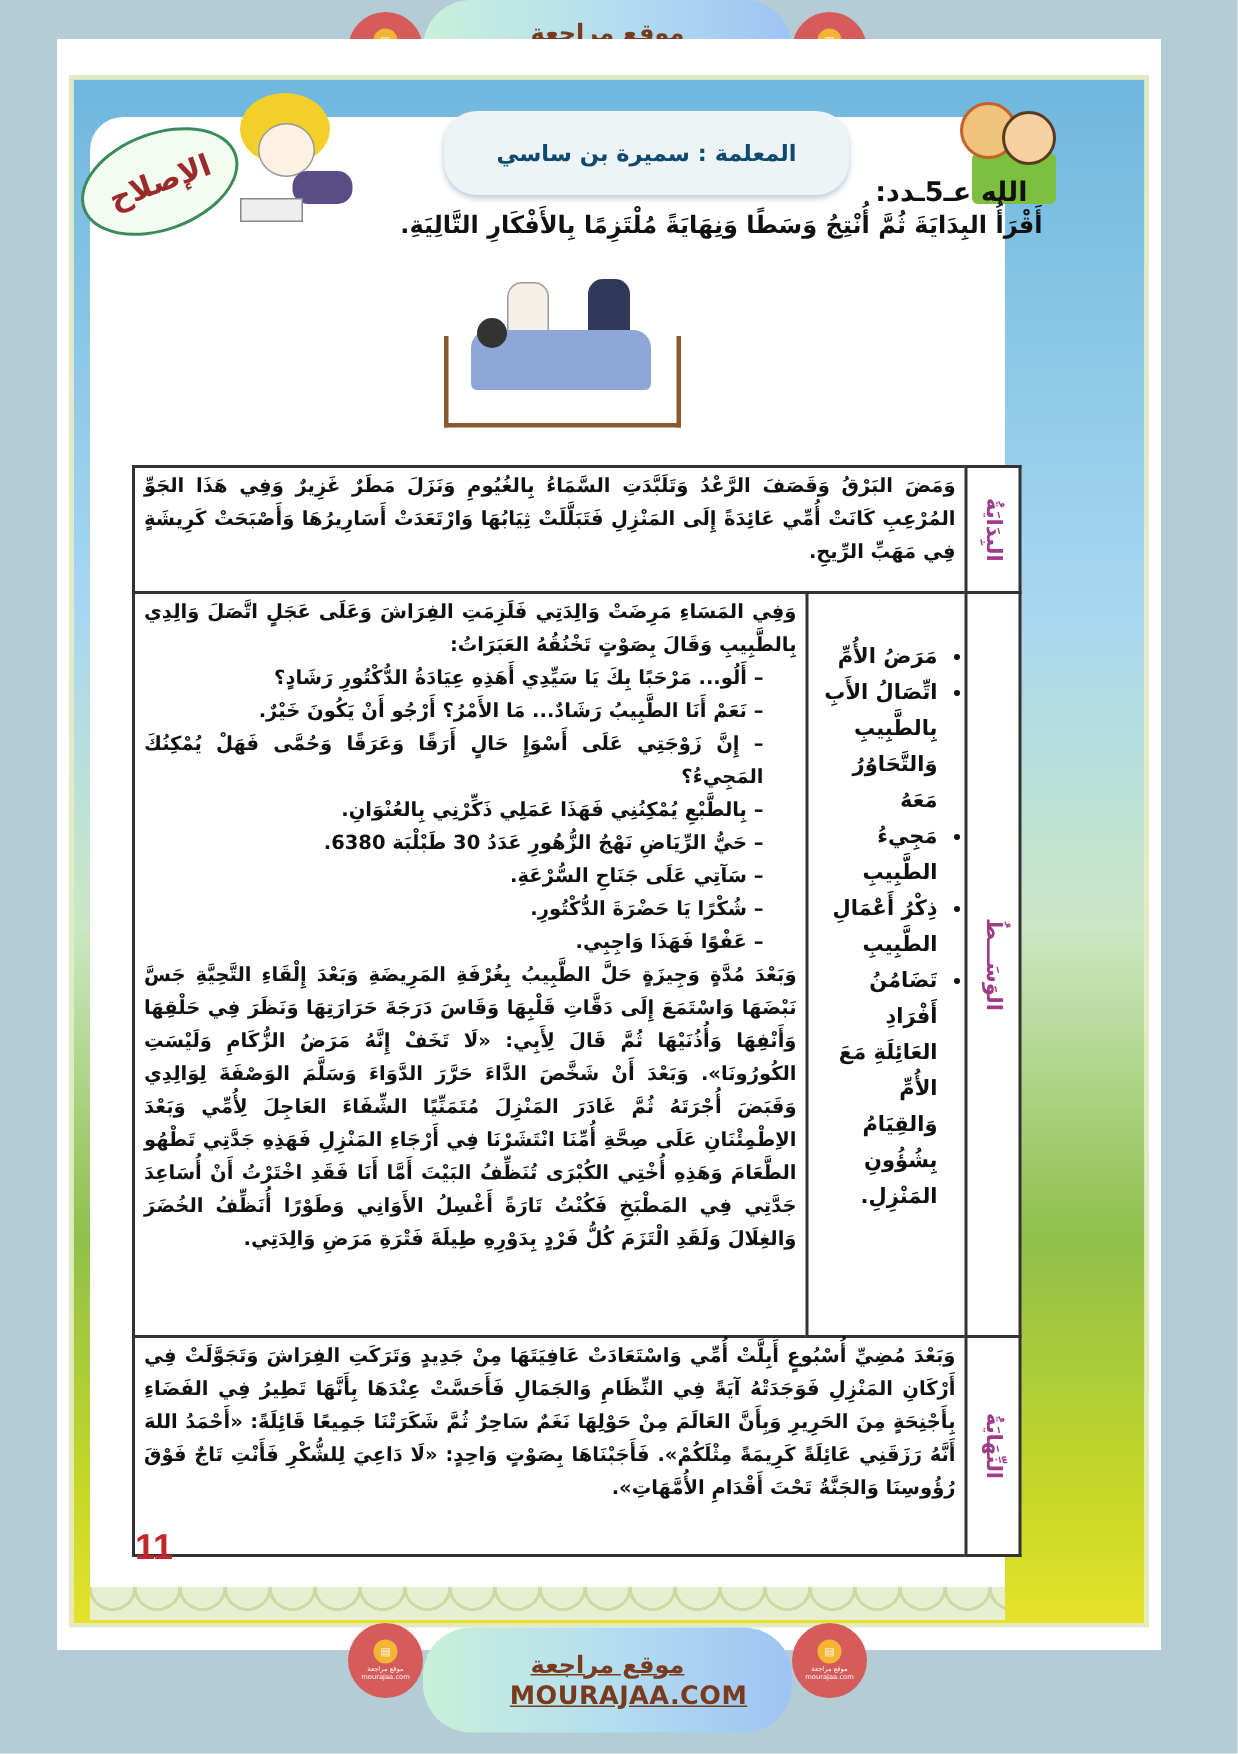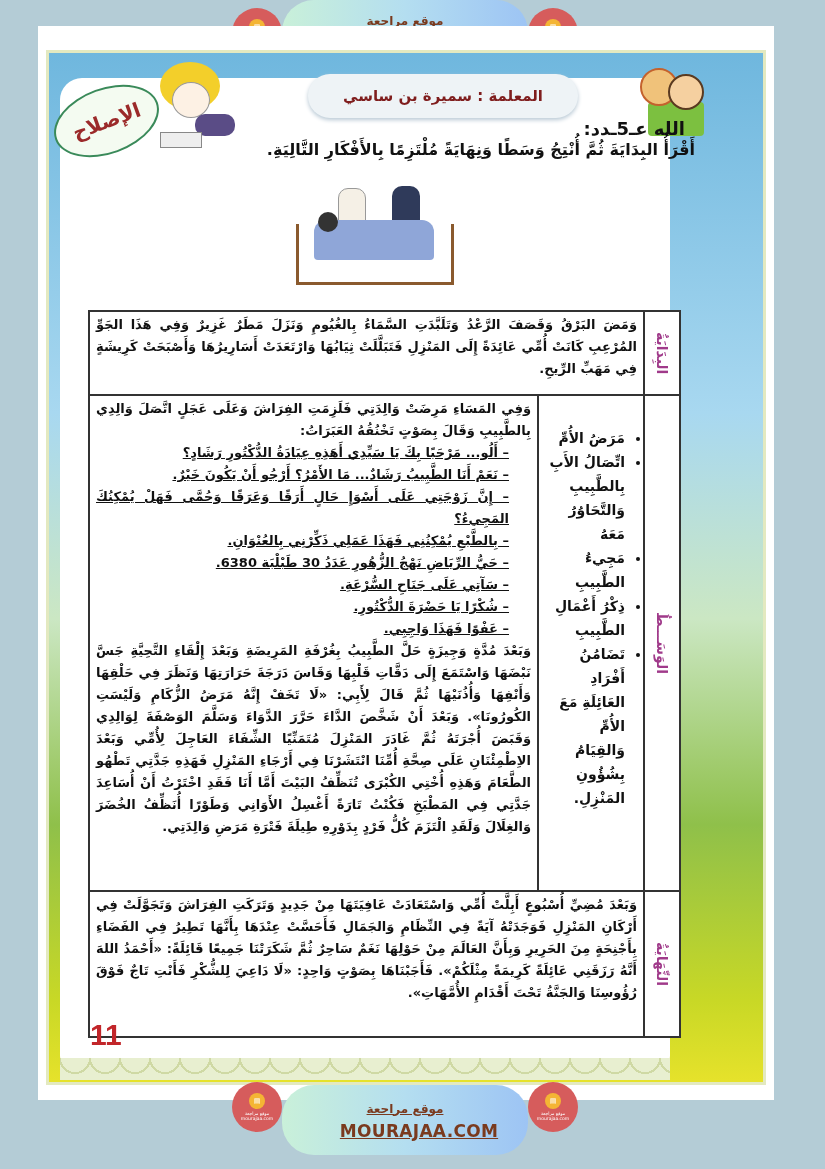--- a/index.html
+++ b/index.html
@@ -2,31 +2,31 @@
 <html><head>
 <meta charset="utf-8">
 <style>
   html,body{margin:0;padding:0;}
   body{width:825px;height:1169px;background:#b4ccd6;position:relative;overflow:hidden;font-family:"DejaVu Sans",sans-serif;}
   .banner{position:absolute;left:282px;width:246px;height:64px;border-radius:32px;
     background:linear-gradient(90deg,#c9f0d9 0%,#b4def0 50%,#9dc4f4 100%);
     display:flex;flex-direction:column;align-items:center;justify-content:center;}
   .banner.top{top:0;}
   .banner.bottom{top:1085px;height:70px;}
-  .banner .ar{font-size:12px;font-weight:bold;color:#7a3a1e;text-decoration:underline;direction:rtl;line-height:21px;}
+  .banner .ar{font-size:16px;font-weight:bold;color:#7a3a1e;text-decoration:underline;direction:rtl;line-height:21px;}
   .banner .en{font-size:17px;font-weight:bold;color:#7a3a1e;text-decoration:underline;letter-spacing:.3px;line-height:22px;margin-left:28px;}
   .logo{position:absolute;width:50px;height:50px;border-radius:50%;background:#d65c5c;display:flex;flex-direction:column;align-items:center;justify-content:center;}
   .logo .dot{width:16px;height:16px;border-radius:50%;background:#f4b534;color:#fff;font-size:7px;display:flex;align-items:center;justify-content:center;}
   .logo .tiny{font-size:4.5px;color:#fff;line-height:5px;margin-top:2px;text-align:center;}
   .page{position:absolute;left:38px;top:26px;width:736px;height:1074px;background:#fff;}
   .frame{position:absolute;left:46px;top:50px;width:720px;height:1035px;
     background:linear-gradient(180deg,#6fb7de 0%,#a8d8f0 35%,#cbe7c3 55%,#8fc04a 75%,#c8d826 92%,#e6e22b 100%);
     border:3px solid #e3e9c0;box-sizing:border-box;}
   .inner{position:absolute;left:60px;top:78px;width:610px;height:1000px;background:#fff;border-radius:22px;}
-  .header-cloud{position:absolute;left:308px;top:74px;width:270px;height:44px;background:#eef3f6;border-radius:22px;box-shadow:0 2px 4px #b8c8d4;display:flex;align-items:center;justify-content:center;direction:rtl;font-weight:bold;font-size:15px;color:#7f1d1d;}
+  .header-cloud{position:absolute;left:296px;top:74px;width:270px;height:56px;background:#eef3f6;border-radius:22px;box-shadow:0 2px 4px #b8c8d4;display:flex;align-items:center;justify-content:center;direction:rtl;font-weight:bold;font-size:15px;color:#0c4a6e;}
   .islah{position:absolute;left:52px;top:88px;width:105px;height:62px;border:2px solid #3a8a5a;border-radius:50%;background:#f4fbf1;transform:rotate(-20deg);display:flex;align-items:center;justify-content:center;color:#9b2a2a;font-weight:bold;font-size:20px;direction:rtl;}
   .girl{position:absolute;left:150px;top:62px;width:100px;height:90px;}
   .girl .hair{position:absolute;left:10px;top:0;width:60px;height:48px;border-radius:50%;background:#f3cf2a;}
   .girl .face{position:absolute;left:22px;top:20px;width:36px;height:34px;border-radius:50%;background:#fdf1e4;border:1px solid #999;}
   .girl .book{position:absolute;left:10px;top:70px;width:40px;height:14px;background:#eee;border:1px solid #888;}
   .girl .body{position:absolute;left:45px;top:52px;width:40px;height:22px;border-radius:10px;background:#5a4c86;}
   .kids{position:absolute;left:640px;top:68px;width:70px;height:70px;}
   .kids .k1{position:absolute;left:0;top:0;width:34px;height:34px;border-radius:50%;background:#f0c27a;border:2px solid #c4622d;}
   .kids .k2{position:absolute;left:28px;top:6px;width:32px;height:32px;border-radius:50%;background:#f5d0a0;border:2px solid #5a3a20;}
   .kids .bk{position:absolute;left:8px;top:34px;width:56px;height:34px;background:#7cc040;border-radius:4px;}
@@ -38,23 +38,23 @@
   .p1{position:absolute;left:46px;top:12px;width:26px;height:50px;background:#f5f0e6;border:1px solid #999;border-radius:10px 10px 2px 2px;}
   .p2{position:absolute;left:100px;top:10px;width:28px;height:52px;background:#2f3a5a;border-radius:10px 10px 2px 2px;}
   .patient{position:absolute;left:26px;top:36px;width:20px;height:20px;border-radius:50%;background:#333;}
   table.main{position:absolute;left:88px;top:310px;width:593px;border-collapse:collapse;direction:rtl;}
   table.main td{border:2px solid #333;vertical-align:top;padding:2px 6px;font-size:13px;line-height:22px;color:#111;font-weight:bold;}
   td.lbl{width:18px;background:#fff;color:#a03a8a !important;writing-mode:vertical-rl;text-align:center;vertical-align:middle !important;font-size:14px !important;}
   td.ideas{width:92px;font-size:14px !important;line-height:24px !important;}
   td.ideas ul{margin:28px 0 0 0;padding:0 12px 0 0;}
   td.ideas li{list-style:disc;}
   .txt{direction:rtl;text-align:justify;}
-  .dlg{margin:0;padding:0 22px 0 0;list-style:none;text-decoration:underline;}
+  .dlg{margin:0;padding:0 22px 0 0;list-style:none;}
   .dlg li::before{content:"– ";}
-  .pagenum{position:absolute;left:90px;top:1018px;font-size:30px;font-weight:bold;color:#c2262a;font-family:"Liberation Sans",sans-serif;}
+  .pagenum{position:absolute;left:90px;top:1018px;font-size:24px;font-weight:bold;color:#c2262a;font-family:"Liberation Sans",sans-serif;}
   .scallop{position:absolute;left:60px;top:1058px;width:610px;height:22px;background:repeating-radial-gradient(circle at 15px 0,#e8efd0 0 14px,#cfd9a4 14px 16px,transparent 16px);background-size:30px 22px;}
 </style>
 </head>
 <body>
 
 <div class="logo" style="left:232px;top:8px;">
   <div class="dot">▤</div>
   <div class="tiny">موقع مراجعة mourajaa.com</div>
 </div>
 <div class="banner top">

